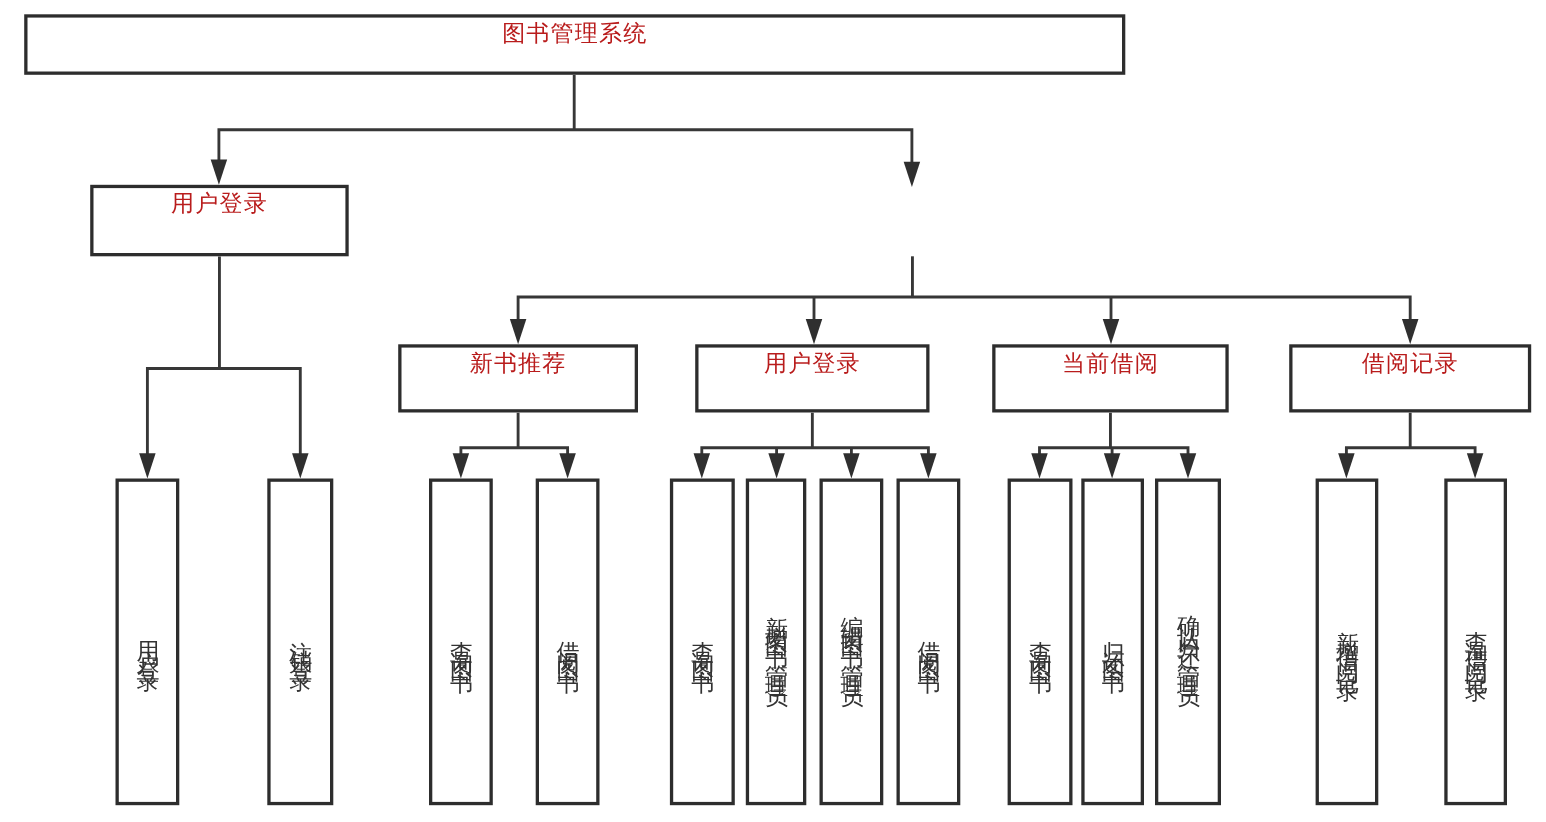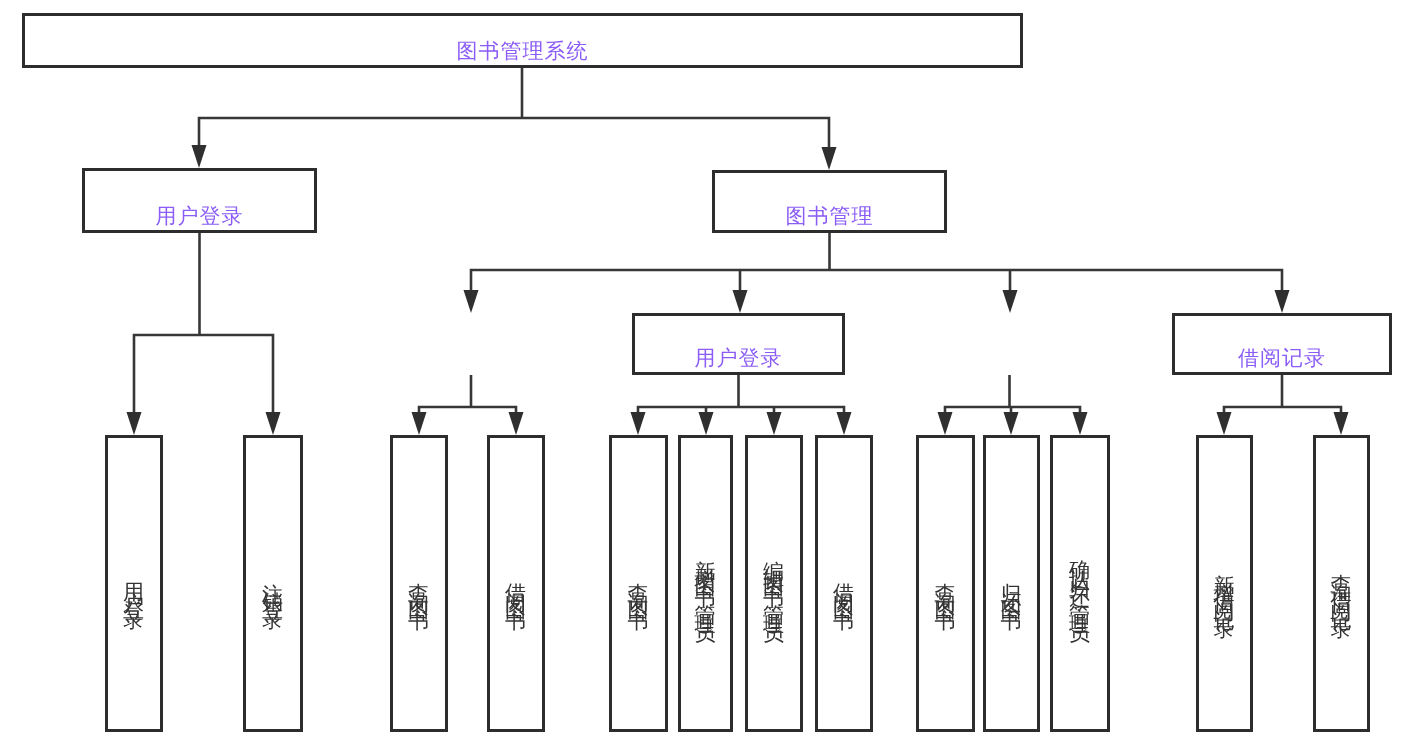--- a/index.html
+++ b/index.html
@@ -4,22 +4,22 @@
 <title>图书管理系统</title>
 <style>
   html,body{margin:0;padding:0;background:#ffffff;}
   .canvas{
     position:relative;width:1405px;height:747px;background:#ffffff;overflow:hidden;
     font-family:"Liberation Sans","DejaVu Sans",sans-serif;color:#333333;
   }
   .wires{position:absolute;left:0;top:0;width:1405px;height:747px;}
   .hbox{
     position:absolute;box-sizing:border-box;border:3px solid #2d2d2d;background:#ffffff;
-    display:flex;align-items:flex-end;justify-content:center;
-    font-size:21px;letter-spacing:1px;color:#8b5cf6;
+    display:flex;align-items:flex-start;justify-content:center;
+    font-size:21px;letter-spacing:1px;color:#b91c1c;
   }
   .vbox{
     position:absolute;box-sizing:border-box;border:3px solid #2d2d2d;background:#ffffff;
     top:435px;height:297px;
     display:flex;align-items:center;justify-content:center;
   }
   .vtext{
     writing-mode:vertical-rl;text-orientation:mixed;
     font-size:21px;letter-spacing:9px;line-height:1;color:#333333;white-space:nowrap;
   }
@@ -78,26 +78,29 @@
     </g>
   </svg>
 
   <div class="hbox" style="left:22px;top:13px;width:1001px;height:55px">
     <span>图书管理系统</span>
   </div>
 
   <div class="hbox" style="left:82px;top:168px;width:235px;height:65px">
     <span>用户登录</span>
   </div>
-  <div class="hbox" style="left:712px;top:170px;width:235px;height:63px">
-    <span>图书管理</span>
+
+  <div class="hbox" style="left:362px;top:313px;width:218px;height:62px">
+    <span>新书推荐</span>
   </div>
-
   <div class="hbox" style="left:632px;top:313px;width:213px;height:62px">
     <span>用户登录</span>
+  </div>
+  <div class="hbox" style="left:902px;top:313px;width:215px;height:62px">
+    <span>当前借阅</span>
   </div>
   <div class="hbox" style="left:1172px;top:313px;width:220px;height:62px">
     <span>借阅记录</span>
   </div>
 
   <div class="vbox" style="left:105px;width:58px">
     <span class="vtext">用户登录</span>
   </div>
   <div class="vbox" style="left:243px;width:60px">
     <span class="vtext">注销登录</span>

